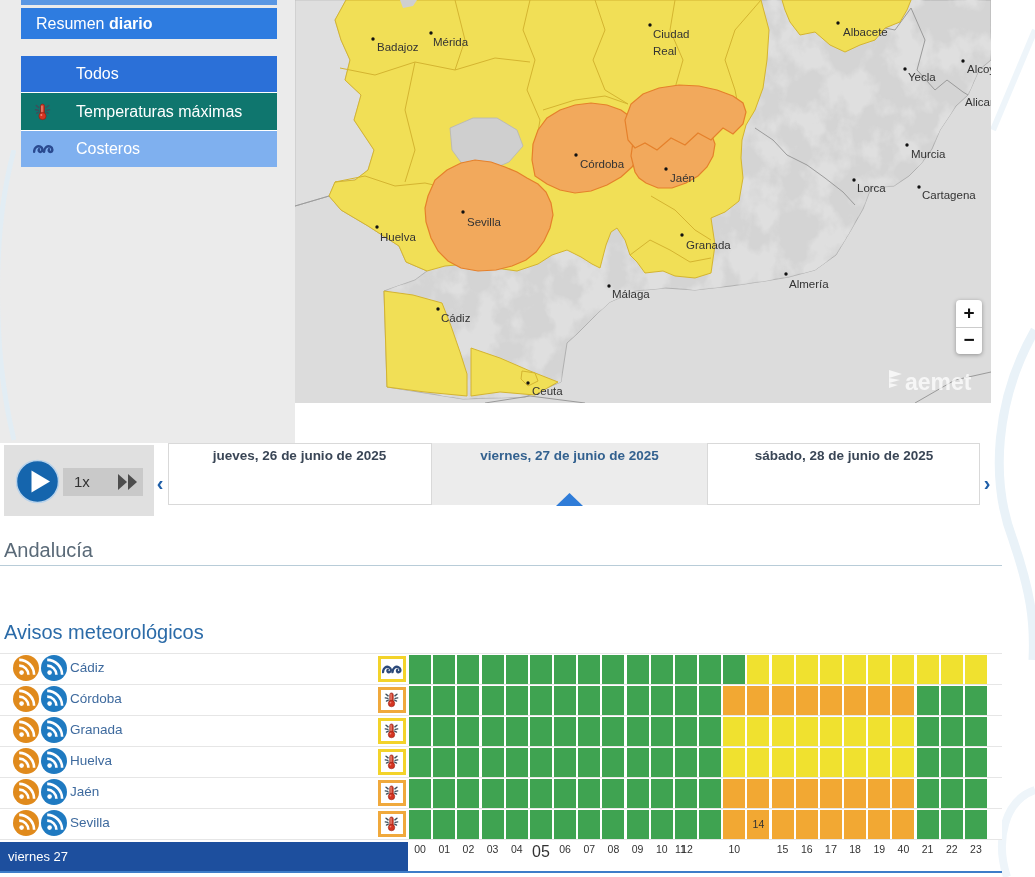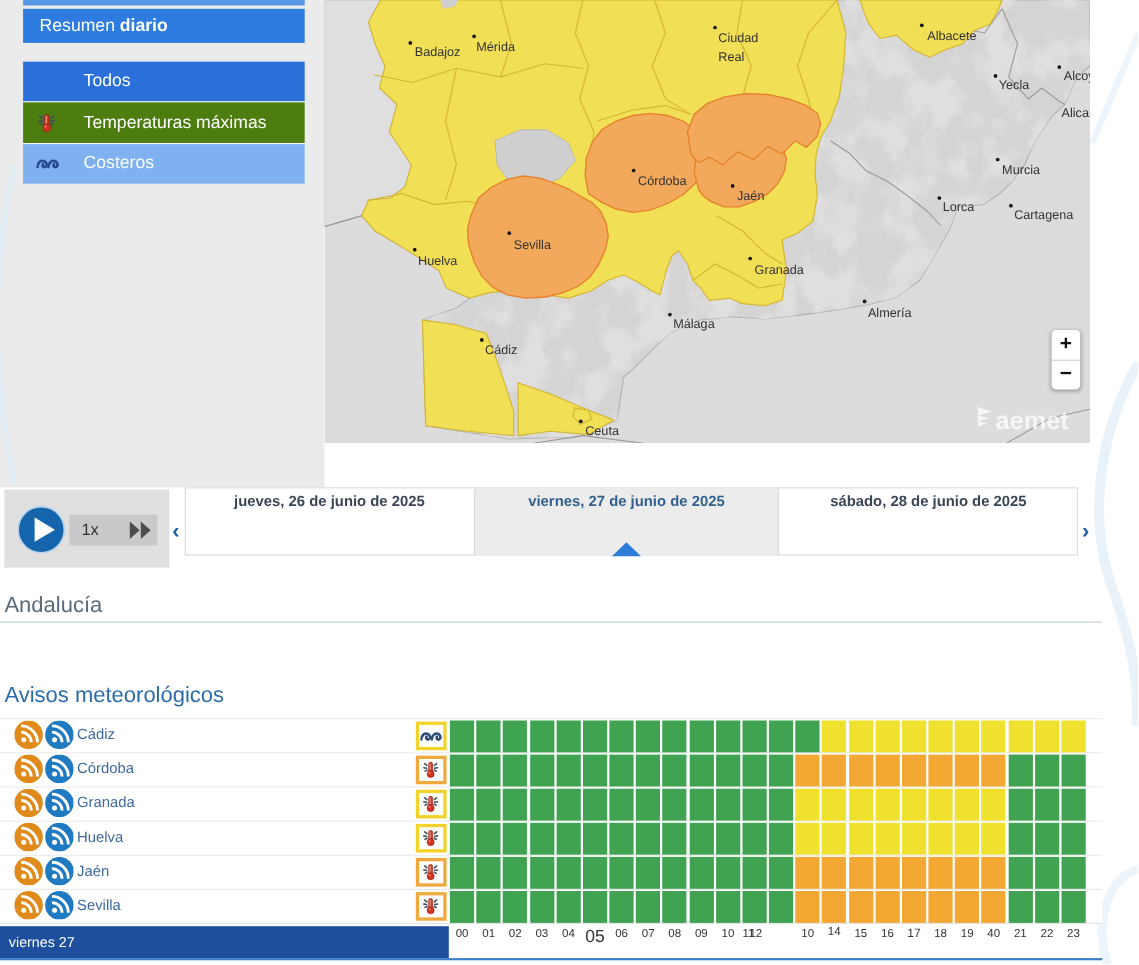--- a/index.html
+++ b/index.html
@@ -14,21 +14,21 @@
 </svg>
 
 <div class="abs" style="left:0;top:0;width:295px;height:443px;background:#ebebeb"></div>
 <svg class="abs" style="left:0;top:150px" width="16" height="300" viewBox="0 0 16 300">
 <path d="M14 0 C-8 80 -8 200 14 290" stroke="#e2edf4" stroke-width="5" fill="none"></path>
   </svg>
 <div class="abs" style="left:21px;top:0;width:256px;height:5px;background:#5a97e3"></div>
 <div class="abs" style="left:21px;top:8px;width:256px;height:31px;background:#2e7ce0;color:#fff;font-size:16px;line-height:31px;padding-left:15px;box-sizing:border-box">Resumen <b>diario</b></div>
 <div class="abs" style="left:21px;top:56px;width:256px;height:111px;background:#fff"></div>
 <div class="abs" style="left:21px;top:56px;width:256px;height:36px;background:#2b70d8;color:#fff;font-size:16px;line-height:36px;padding-left:55px;box-sizing:border-box">Todos</div>
-<div class="abs" style="left:21px;top:93px;width:256px;height:37px;background:#4d7c0f;color:#fff;font-size:16px;line-height:37px;padding-left:55px;box-sizing:border-box">Temperaturas máximas</div>
+<div class="abs" style="left:21px;top:93px;width:256px;height:37px;background:#0f766e;color:#fff;font-size:16px;line-height:37px;padding-left:55px;box-sizing:border-box">Temperaturas máximas</div>
 <svg style="position:absolute;left:33px;top:102px" width="19" height="19" viewBox="0 0 18 18">
 <g stroke="#3d4f5c" stroke-width="1.5" stroke-linecap="round">
 <line x1="3.2" y1="3.4" x2="5.4" y2="5.2"></line>
       <line x1="2.4" y1="7.3" x2="5.2" y2="7.8"></line>
       <line x1="3.6" y1="10.6" x2="5.6" y2="9.6"></line>
 <line x1="14.8" y1="3.4" x2="12.6" y2="5.2"></line>
       <line x1="15.6" y1="7.3" x2="12.8" y2="7.8"></line>
       <line x1="14.4" y1="10.6" x2="12.4" y2="9.6"></line>
 </g>
 <rect x="7.1" y="2" width="3.8" height="9.6" rx="1.9" fill="#cf3b28" stroke="#8f1a0e" stroke-width="0.6"></rect>
@@ -471,21 +471,21 @@
 <div class="abs" style="left:504.7px;top:843.0px;width:24.2px;text-align:center;font-size:10.5px;color:#333">04</div>
 <div class="abs" style="left:528.8px;top:843.0px;width:24.2px;text-align:center;font-size:16px;color:#333">05</div>
 <div class="abs" style="left:553.0px;top:843.0px;width:24.2px;text-align:center;font-size:10.5px;color:#333">06</div>
 <div class="abs" style="left:577.2px;top:843.0px;width:24.2px;text-align:center;font-size:10.5px;color:#333">07</div>
 <div class="abs" style="left:601.3px;top:843.0px;width:24.2px;text-align:center;font-size:10.5px;color:#333">08</div>
 <div class="abs" style="left:625.5px;top:843.0px;width:24.2px;text-align:center;font-size:10.5px;color:#333">09</div>
 <div class="abs" style="left:649.7px;top:843.0px;width:24.2px;text-align:center;font-size:10.5px;color:#333">10</div>
 <div class="abs" style="left:675px;top:843.0px;width:24.2px;text-align:left;font-size:10.5px;color:#333">11</div>
 <div class="abs" style="left:675px;top:843.0px;width:24.2px;text-align:center;font-size:10.5px;color:#333">12</div>
 <div class="abs" style="left:722.2px;top:843.0px;width:24.2px;text-align:center;font-size:10.5px;color:#333">10</div>
-<div class="abs" style="left:746.3px;top:841px;width:24.2px;text-align:center;font-size:10.5px;color:#333">14</div>
+<div class="abs" style="left:746.3px;top:818px;width:24.2px;text-align:center;font-size:10.5px;color:#333">14</div>
 <div class="abs" style="left:770.5px;top:843.0px;width:24.2px;text-align:center;font-size:10.5px;color:#333">15</div>
 <div class="abs" style="left:794.7px;top:843.0px;width:24.2px;text-align:center;font-size:10.5px;color:#333">16</div>
 <div class="abs" style="left:818.8px;top:843.0px;width:24.2px;text-align:center;font-size:11px;color:#333">17</div>
 <div class="abs" style="left:843.0px;top:843.0px;width:24.2px;text-align:center;font-size:10.5px;color:#333">18</div>
 <div class="abs" style="left:867.2px;top:843.0px;width:24.2px;text-align:center;font-size:10.5px;color:#333">19</div>
 <div class="abs" style="left:891.3px;top:843.0px;width:24.2px;text-align:center;font-size:10.5px;color:#333">40</div>
 <div class="abs" style="left:915.5px;top:843.0px;width:24.2px;text-align:center;font-size:10.5px;color:#333">21</div>
 <div class="abs" style="left:939.7px;top:843.0px;width:24.2px;text-align:center;font-size:10.5px;color:#333">22</div>
 <div class="abs" style="left:963.8px;top:843.0px;width:24.2px;text-align:center;font-size:10.5px;color:#333">23</div>
 <div class="abs" style="left:0;top:842.0px;width:408px;height:29px;background:#1d4f9e;color:#fff;font-size:13px;line-height:29px;padding-left:8px;box-sizing:border-box">viernes 27</div>

